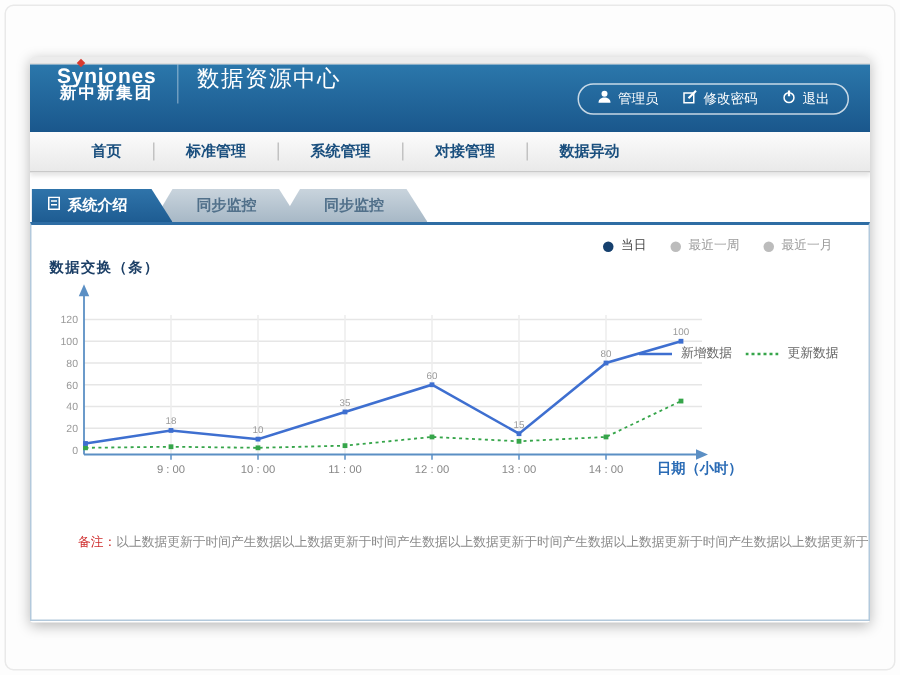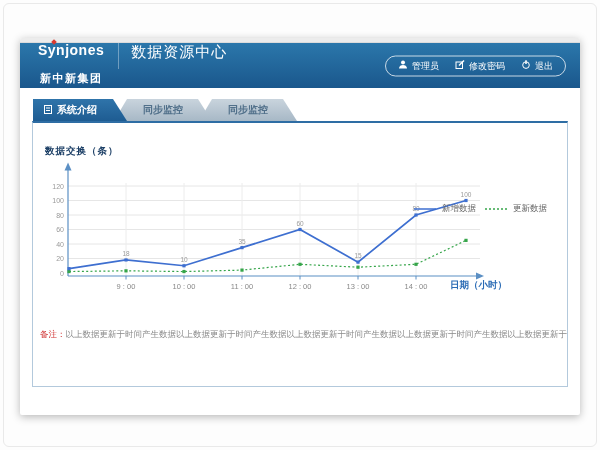--- a/index.html
+++ b/index.html
@@ -8,37 +8,37 @@
 
   .window{position:absolute;left:20px;top:38px;width:560px;height:377px;background:#fff;
           box-shadow:0 2px 9px rgba(0,0,0,.28);border-radius:2px;overflow:hidden}
   .top-strip{height:4px;background:#ececec;border-bottom:1px solid #dcdcdc}
 
   
   .app-header{height:45px;background:linear-gradient(#2b77ab,#1a578c);display:flex;align-items:flex-start;position:relative}
   .logo{margin-left:18px;position:relative;text-align:center;line-height:1}
   .logo-brand{color:#fff;font-size:14px;font-weight:bold;letter-spacing:.5px;display:block}
   .logo-accent{position:absolute;left:14px;top:-3px;width:4px;height:4px;background:#d93a2f;transform:rotate(45deg)}
-  .logo-company{color:#fff;font-size:11px;font-weight:bold;letter-spacing:1.5px;display:block;margin-top:16px}
+  .logo-company{color:#fff;font-size:11px;font-weight:bold;letter-spacing:1.5px;display:block;margin-top:0}
   .header-divider{width:1px;height:26px;background:rgba(255,255,255,.35);margin:0 12px 0 14px}
   .app-title{color:#fff;font-size:15px;letter-spacing:1px}
   .user-pill{position:absolute;right:14px;top:50%;transform:translateY(-50%);
              border:1px solid rgba(255,255,255,.75);border-radius:11px;display:flex;align-items:center;
              padding:3px 12px;gap:16px}
   .user-action{display:flex;align-items:center;gap:4px;color:#fff;font-size:9px;cursor:pointer;white-space:nowrap}
 
   
   .navbar{height:26px;background:linear-gradient(#fcfcfc,#e9e9e9);border-bottom:1px solid #c9c9c9;
           display:flex;align-items:center;padding-left:20px;box-shadow:0 2px 3px rgba(0,0,0,.10);
           position:relative;z-index:5}
   .nav-item{padding:0 21px;font-size:10px;font-weight:bold;color:#1a4f7e;cursor:pointer;white-space:nowrap}
   .nav-sep{width:1px;height:12px;background:#c2c2c2}
 
   
-  .content{padding:11px 12px 0}
+  .content{padding:11px 0 0}
   .tabs{display:flex;height:22px;margin-left:1px;align-items:flex-end}
   .tab{display:flex;align-items:center;font-size:10px;font-weight:bold;cursor:pointer;height:22px;box-sizing:border-box}
   .tab.active{width:94px;background:linear-gradient(#2f74aa,#1e5c92);color:#fff;
               clip-path:polygon(0 0,calc(100% - 14px) 0,100% 100%,0 100%);
               padding-left:11px;gap:5px;position:relative;z-index:3}
   .tab.inactive{width:98px;background:linear-gradient(#c9d4dd,#a7b8c6);color:#51708a;
                 clip-path:polygon(13px 0,calc(100% - 14px) 0,100% 100%,0 100%);
                 margin-left:-13px;justify-content:center;position:relative}
   .tab.z2{z-index:2}.tab.z1{z-index:1}
 
@@ -93,40 +93,65 @@
         <div class="user-action">
           <span><svg width="10" height="10" viewBox="0 0 10 10">
               <circle cx="5" cy="5.6" r="3.3" fill="none" stroke="#fff"></circle>
               <line x1="5" y1="0.8" x2="5" y2="4.6" stroke="#fff" stroke-width="1.5"></line>
             </svg></span>
           <span>退出</span>
         </div>
       </div>
   </div>
 
+  <div class="navbar" id="navbar">
+      <div class="nav-item">首页</div>
+      <div class="nav-sep"></div>
+      <div class="nav-item">标准管理</div>
+      <div class="nav-sep"></div>
+      <div class="nav-item">系统管理</div>
+      <div class="nav-sep"></div>
+      <div class="nav-item">对接管理</div>
+      <div class="nav-sep"></div>
+      <div class="nav-item">数据异动</div>
+    </div>
 
   <div class="content">
     <div class="tabs" id="tabs">
         <div class="tab active">
           <span><svg width="8" height="9" viewBox="0 0 8 9">
               <rect x="0.5" y="0.5" width="7" height="8" fill="none" stroke="#fff"></rect>
               <line x1="2" y1="3" x2="6" y2="3" stroke="#fff"></line>
               <line x1="2" y1="5.5" x2="6" y2="5.5" stroke="#fff"></line>
             </svg></span>
           <span>系统介绍</span>
         </div>
         <div class="tab inactive z2">
           <span>同步监控</span>
         </div>
         <div class="tab inactive z1">
           <span>同步监控</span>
         </div>
       </div>
 
     <div class="panel">
+      <div class="radios" id="radios">
+          <div class="radio selected">
+            <span class="dot"></span>
+            <span class="lbl">当日</span>
+          </div>
+          <div class="radio unselected">
+            <span class="dot"></span>
+            <span class="lbl">最近一周</span>
+          </div>
+          <div class="radio unselected">
+            <span class="dot"></span>
+            <span class="lbl">最近一月</span>
+          </div>
+        </div>
       <div class="ylabel">数据交换（条）</div>
       <svg id="chart-svg" width="450" height="140">
           <line x1="20" y1="99.5" x2="432" y2="99.5" stroke="#e6e6e6" stroke-width="1"></line>
           <line x1="20" y1="85" x2="432" y2="85" stroke="#e6e6e6" stroke-width="1"></line>
           <line x1="20" y1="70.5" x2="432" y2="70.5" stroke="#e6e6e6" stroke-width="1"></line>
           <line x1="20" y1="56" x2="432" y2="56" stroke="#e6e6e6" stroke-width="1"></line>
           <line x1="20" y1="41.5" x2="432" y2="41.5" stroke="#e6e6e6" stroke-width="1"></line>
           <line x1="20" y1="27" x2="432" y2="27" stroke="#e6e6e6" stroke-width="1"></line>
           <line x1="78" y1="24" x2="78" y2="117" stroke="#ececec" stroke-width="1"></line>
           <line x1="136" y1="24" x2="136" y2="117" stroke="#ececec" stroke-width="1"></line>

